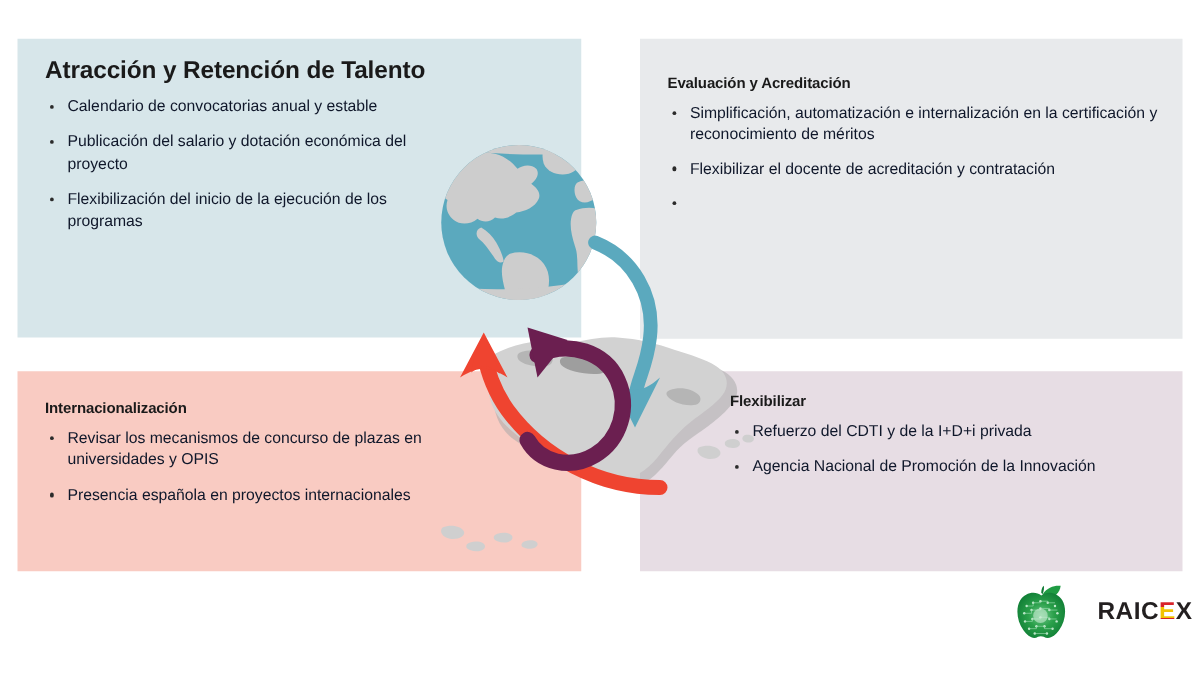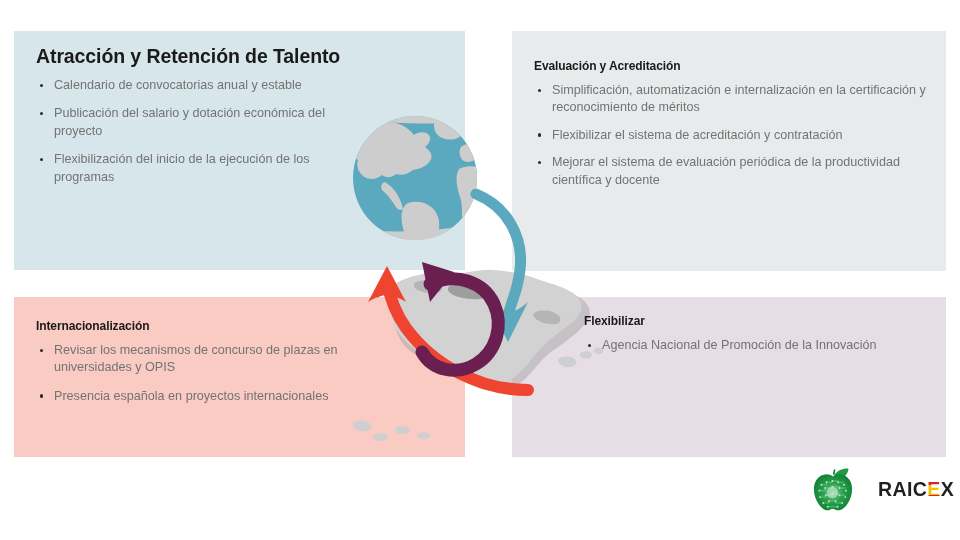--- a/index.html
+++ b/index.html
@@ -64,21 +64,21 @@
     margin: 0;
     padding: 0;
     list-style: none;
   }
   .block li {
     position: relative;
     padding-left: 18px;
     margin-bottom: 9px;
     font-size: 12.6px;
     line-height: 1.38;
-    color: #737373;
+    color: #0f172a;
   }
   .block li:last-child { margin-bottom: 0; }
   .block li .bul {
     position: absolute;
     left: 4px;
     top: 0.52em;
     width: 3.4px; height: 3.4px;
     border-radius: 50%;
     background: #2b2b2b;
   }
@@ -259,36 +259,37 @@
       <li><span class="bul"></span><span>Calendario de convocatorias anual y estable</span></li>
       <li><span class="bul"></span><span>Publicación del salario y dotación económica del proyecto</span></li>
       <li><span class="bul"></span><span>Flexibilización del inicio de la ejecución de los programas</span></li>
     </ul>
   </div>
 
   <div class="block block-tr">
     <h2>Evaluación y Acreditación</h2>
     <ul>
       <li><span class="bul"></span><span>Simplificación, automatización e internalización en la certificación y reconocimiento de méritos</span></li>
-      <li><span class="bul"></span><span>Flexibilizar el sistema de acreditación y contratación</span></li>
-      <li><span class="bul"></span><span>Mejorar el sistema de evaluación periódica de la productividad científica y docente</span></li>
+      <li><span class="bul"></span><span>Flexibilizar el docente de acreditación y contratación</span></li>
+      <li><span class="bul"></span></li>
     </ul>
   </div>
 
   <div class="block block-bl">
     <h2>Internacionalización</h2>
     <ul>
       <li><span class="bul"></span><span>Revisar los mecanismos de concurso de plazas en universidades y OPIS</span></li>
       <li><span class="bul"></span><span>Presencia española en proyectos internacionales</span></li>
     </ul>
   </div>
 
   <div class="block block-br">
     <h2>Flexibilizar</h2>
     <ul>
+      <li><span class="bul"></span><span>Refuerzo del CDTI y de la I+D+i privada</span></li>
       <li><span class="bul"></span><span>Agencia Nacional de Promoción de la Innovación</span></li>
     </ul>
   </div>
 
   <div class="logo">
     <svg class="logo-mark" viewBox="0 0 64 68">
 
       <path d="M34 11 C39 3 49 0 56 1 C55 9 49 16 40 17 C37 17 35 15 34 11 Z" fill="#1f9b43"></path>
 
       <path d="M32 10 C32 6 33 3 35 1 C36 3 35 7 34 11 Z" fill="#0d7a33"></path>

